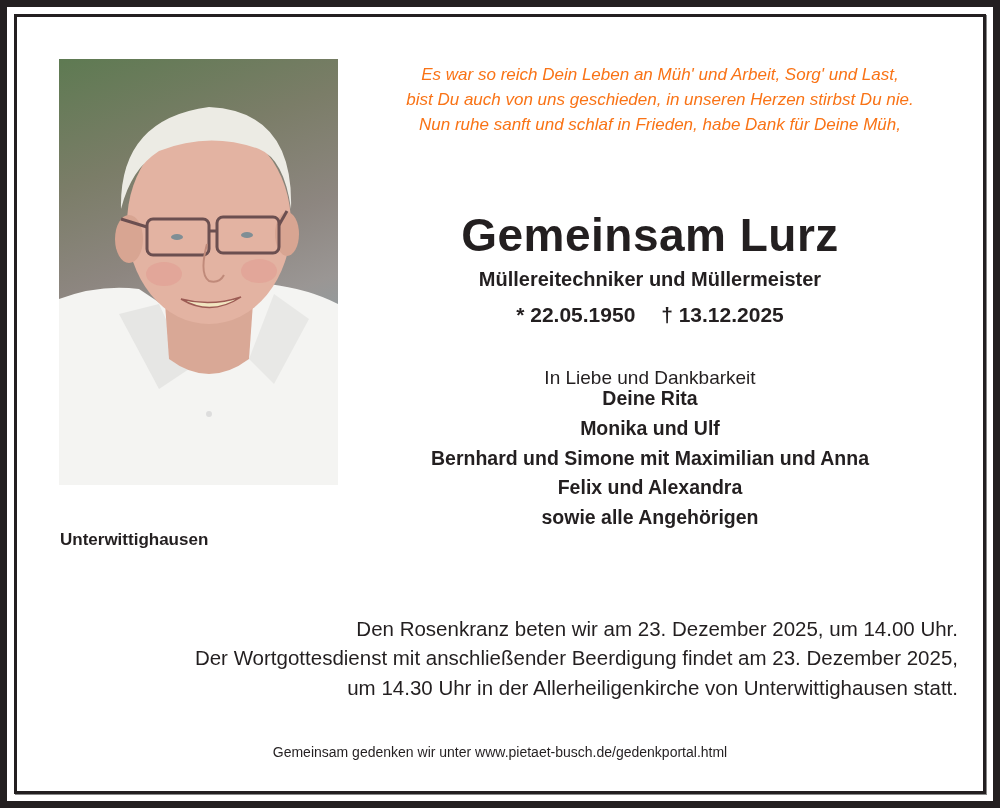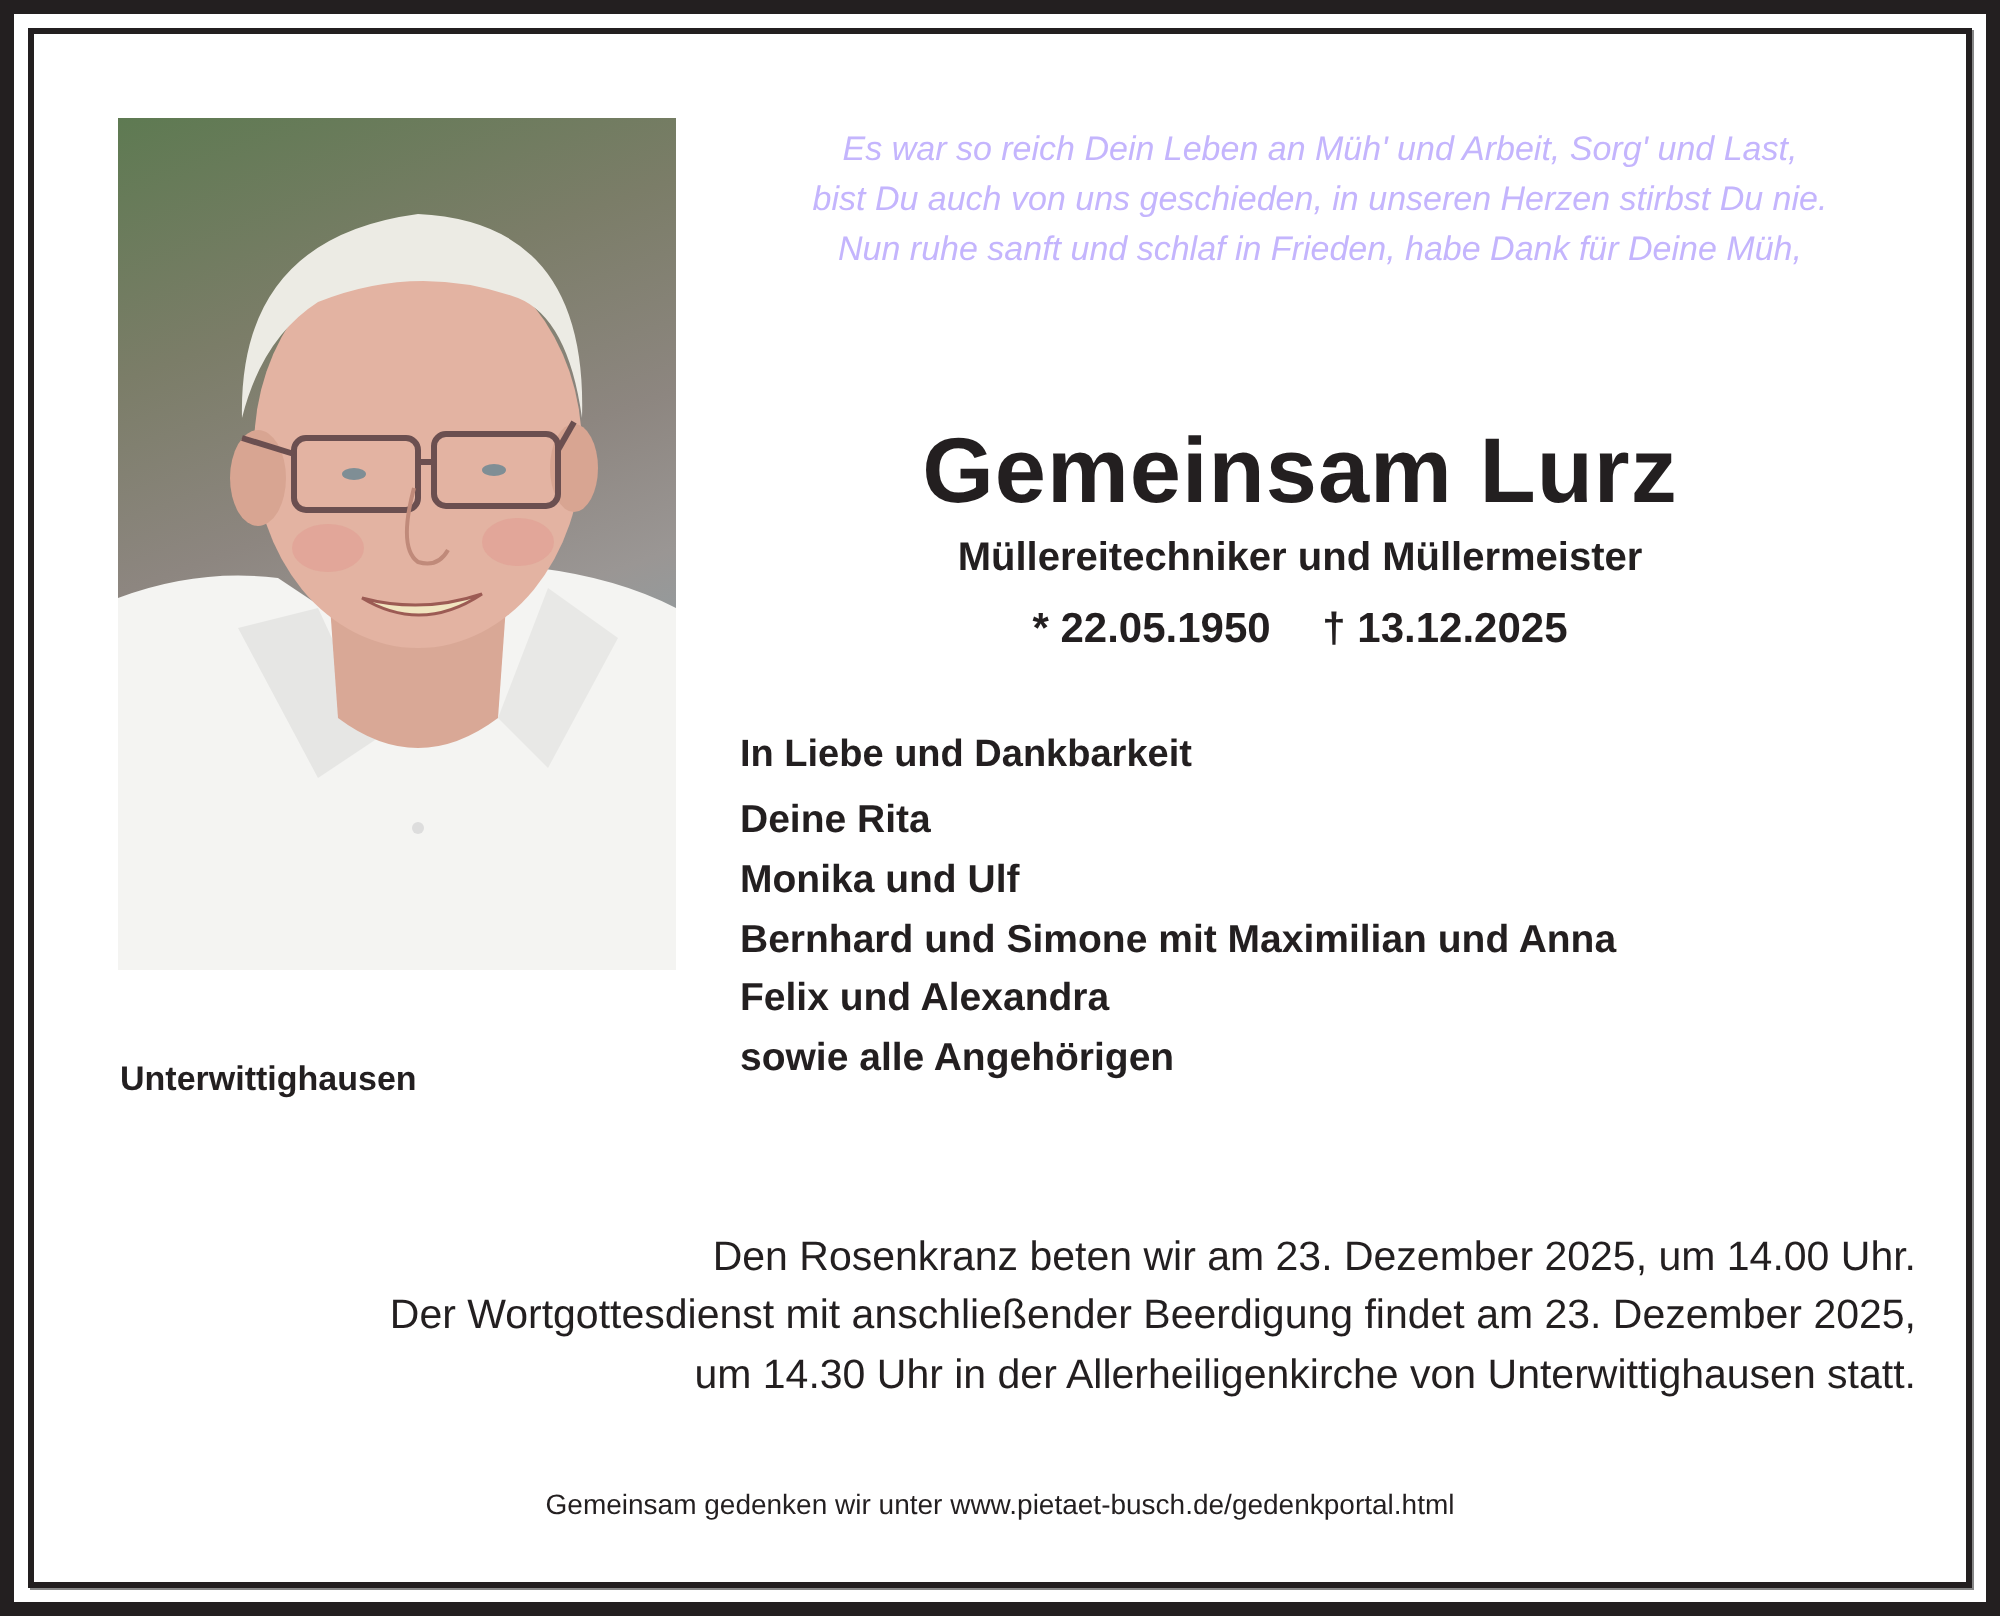--- a/index.html
+++ b/index.html
@@ -4,31 +4,31 @@
 <style>
   html, body { margin:0; padding:0; }
   body { width:1000px; height:808px; background:#231f20; position:relative; overflow:hidden;
          font-family:"Liberation Sans", sans-serif; color:#231f20; }
   .outer-white { position:absolute; left:7px; top:7px; right:7px; bottom:7px; background:#fff; }
   .inner-frame { position:absolute; left:14px; top:14px; width:966px; height:774px;
                  border:3px solid #231f20; box-shadow: 1px 1px 0 #888; background:#fff; }
   .photo { position:absolute; left:59px; top:59px; width:279px; height:426px; overflow:hidden;
            background: linear-gradient(160deg, #5e7a52 0%, #7b7d68 25%, #8d8680 45%, #9a9694 60%, #8ea0a6 75%, #b7c2c4 100%); }
   .verse { position:absolute; left:360px; top:62px; width:600px; text-align:center;
-           font-style:italic; font-size:17px; line-height:25px; color:#c4b5fd; }
+           font-style:italic; font-size:17px; line-height:25px; color:#f97316; }
   .name { position:absolute; left:400px; top:208px; width:500px; text-align:center;
           font-weight:bold; font-size:46px; line-height:54px; letter-spacing:0.5px; }
   .profession { position:absolute; left:400px; top:266px; width:500px; text-align:center;
                 font-weight:bold; font-size:20px; line-height:26px; }
   .dates { position:absolute; left:400px; top:300px; width:500px; text-align:center;
            font-weight:bold; font-size:21px; line-height:30px; }
   .dates span { display:inline-block; margin:0 10px; }
-  .intro { position:absolute; left:370px; top:364px; width:560px; 
-           font-size:19px; line-height:28px;font-weight:bold; }
-  .mourners { position:absolute; left:370px; top:396px; width:560px; 
+  .intro { position:absolute; left:370px; top:364px; width:560px; text-align:center;
+           font-size:19px; line-height:28px; }
+  .mourners { position:absolute; left:370px; top:384px; width:560px; text-align:center;
               font-weight:bold; font-size:19.5px; line-height:29.8px; }
   .place { position:absolute; left:60px; top:526px; font-weight:bold; font-size:17px; line-height:28px; }
   .info { position:absolute; left:58px; top:614px; width:900px; font-size:20.5px; line-height:29.3px; }
   .footer { position:absolute; left:150px; top:742px; width:700px; text-align:center; font-size:14px; line-height:20px; }
   .info p { margin:0; white-space:nowrap;text-align:right; }
 </style>
 </head>
 <body>
 
 <div class="outer-white"></div>

